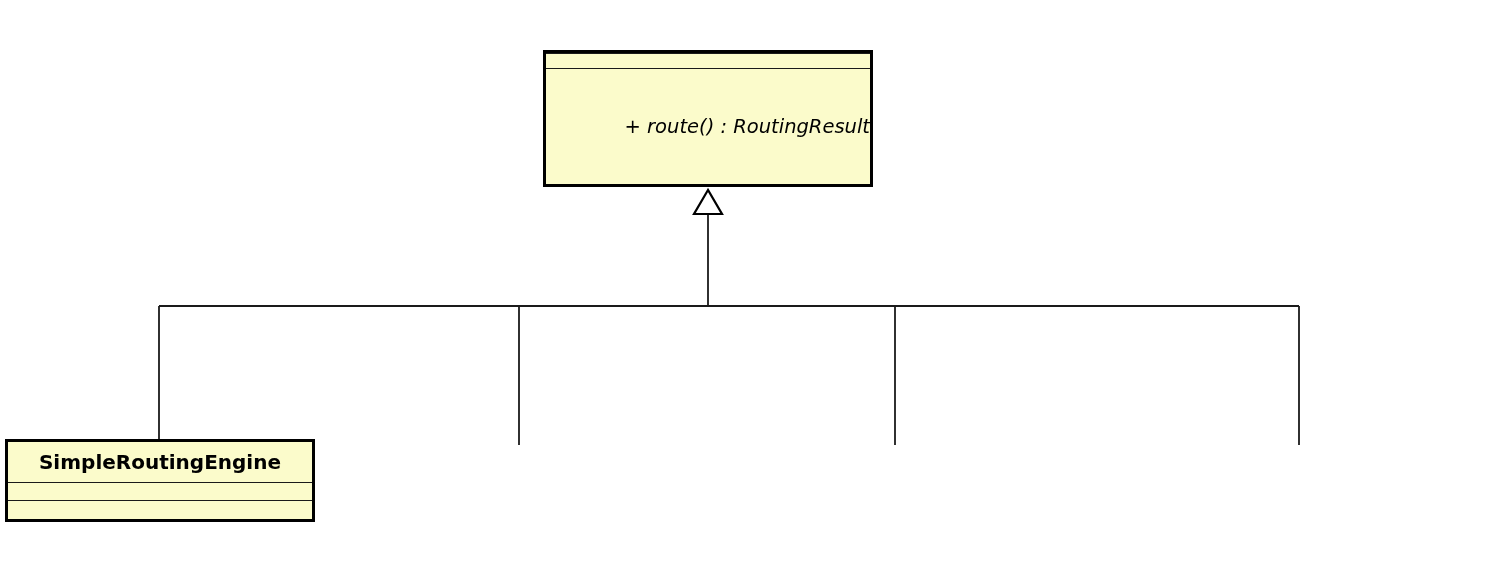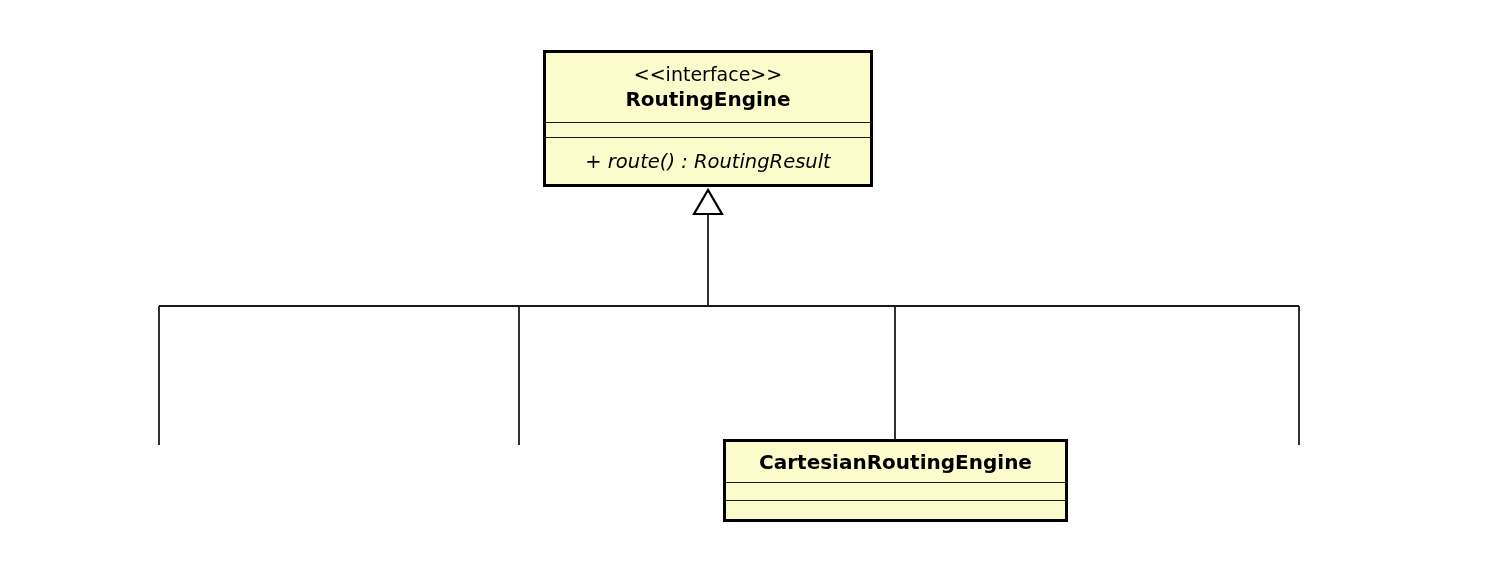--- a/index.html
+++ b/index.html
@@ -23,21 +23,21 @@
   .comp { box-sizing:border-box; }
   .comp.sep { border-top:1.5px solid #1a1a1a; }
   .name-comp {
     display:flex; flex-direction:column;
     align-items:center; justify-content:center;
     line-height:1.25;
   }
   .stereotype { font-size:19px; font-weight:400; }
   .classname  { font-size:20px; font-weight:700; }
   .ops-comp {
-    display:flex; align-items:center; justify-content:center;
+    display:flex; align-items:center; justify-content:flex-end;
     font-size:19.5px; font-style:italic;
   }
   
   #iface { left:543px; top:50px; width:330px; height:137px; }
   #iface .name-comp { height:69px; }
   #iface .attr-comp { height:15px; }
   #iface .ops-comp  { flex:1; }
   
   .subclass { top:439px; height:83px; }
   .subclass .name-comp { height:40px; }
@@ -61,34 +61,30 @@
 
     <line x1="159" y1="306" x2="159" y2="445" stroke="#1a1a1a" stroke-width="1.8"></line>
     <line x1="519" y1="306" x2="519" y2="445" stroke="#1a1a1a" stroke-width="1.8"></line>
     <line x1="895" y1="306" x2="895" y2="445" stroke="#1a1a1a" stroke-width="1.8"></line>
     <line x1="1299" y1="306" x2="1299" y2="445" stroke="#1a1a1a" stroke-width="1.8"></line>
 
     <polygon points="708,190 694,214 722,214" fill="#ffffff" stroke="#000000" stroke-width="2.2"></polygon>
   </svg>
 
   <div class="umlbox" id="iface">
-    <div class="comp name-comp">
-      <span class="stereotype">&lt;&lt;interface&gt;&gt;</span>
-      <span class="classname">RoutingEngine</span>
-    </div>
     <div class="comp sep attr-comp"></div>
     <div class="comp sep ops-comp">
       <span>+ route() : RoutingResult</span>
     </div>
   </div>
 
-
-
-  <div class="umlbox subclass" id="cls2">
+  <div class="umlbox subclass" id="cls0">
     <div class="comp name-comp">
-      <span class="classname">CartesianRoutingEngine</span>
+      <span class="classname">SimpleRoutingEngine</span>
     </div>
     <div class="comp sep attr-comp"></div>
     <div class="comp sep ops-comp"></div>
   </div>
 
 
+
+
 </div>
 
 </body></html>

